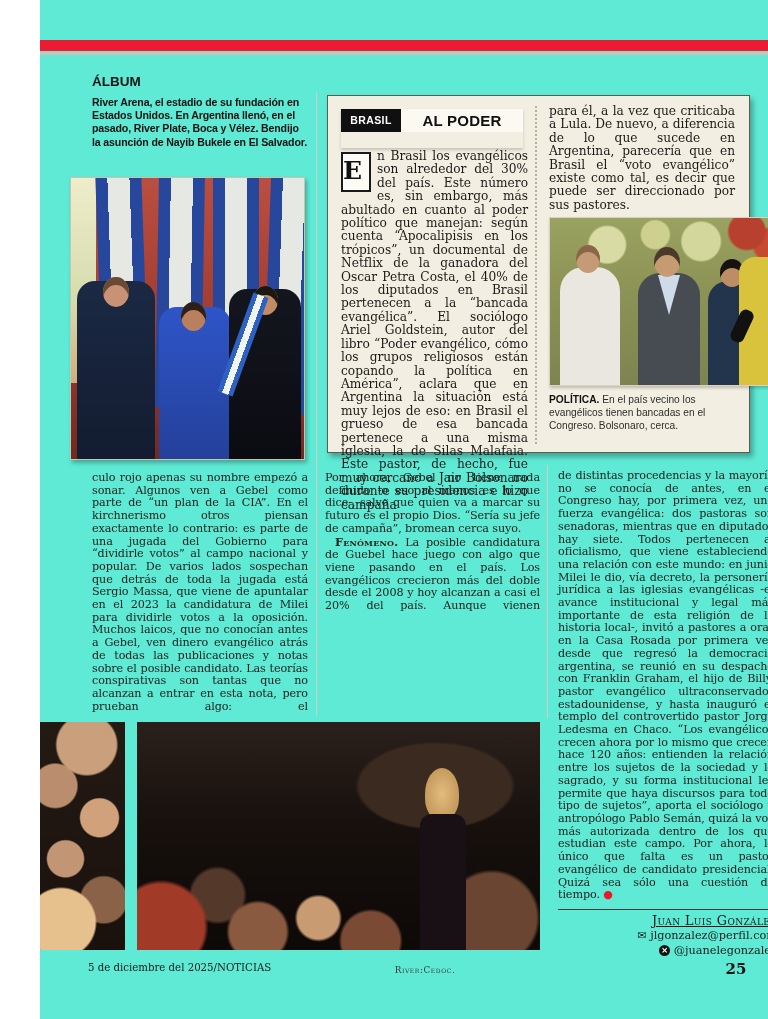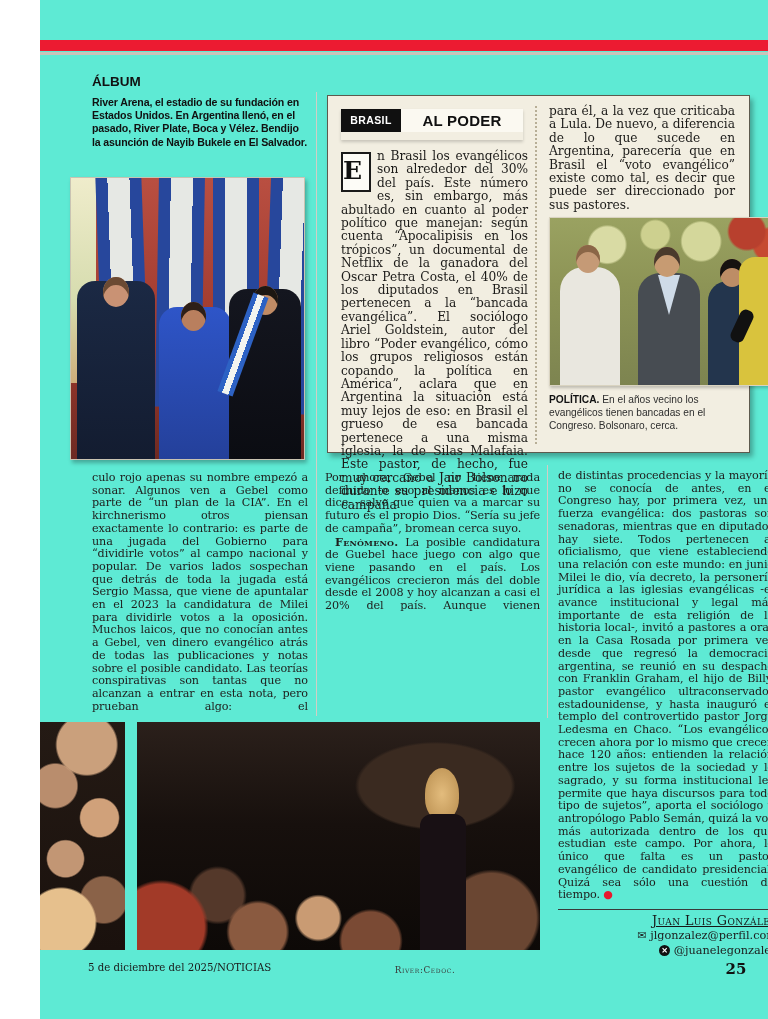--- a/index.html
+++ b/index.html
@@ -81,21 +81,21 @@
         radial-gradient(circle at 88% 86%, #6a4632 0 11%, transparent 12%),
         radial-gradient(circle at 20% 76%, #54382a 0 7%, transparent 8%),
         linear-gradient(180deg,#2b201b 0%,#17100d 45%,#0d0907 100%);}
   .pM .hair{left:288px;top:46px;width:34px;height:52px;border-radius:50% 50% 42% 42%;
             background:radial-gradient(#e3bc7d,#b88d4e);}
   .pM .bodyw{left:283px;top:92px;width:46px;height:136px;background:#181014;border-radius:12px 12px 0 0;}
 
   
   .box{position:absolute;left:287px;top:95px;width:421px;height:356px;background:#f2eee1;
        border:1px solid #5d5a4e;box-shadow:3px 4px 5px rgba(0,0,0,.3);}
-  .boxhead{position:absolute;left:301px;top:109px;height:31px;box-shadow:0 2px 3px rgba(0,0,0,.18);}
+  .boxhead{position:absolute;left:301px;top:109px;height:39px;box-shadow:0 2px 3px rgba(0,0,0,.18);}
   .kicker{display:inline-block;vertical-align:top;width:60px;height:23px;background:#101010;color:#fff;
           font:700 10.5px/23px "Liberation Sans",sans-serif;text-align:center;letter-spacing:.4px;}
   .boxtitle{display:inline-block;vertical-align:top;width:122px;height:23px;background:#fbf9f1;color:#101010;
           font:700 15px/23px "Liberation Sans",sans-serif;text-align:center;letter-spacing:.2px;}
   .dotrule{position:absolute;left:495px;top:106px;height:338px;width:0;border-left:2px dotted #b7ae96;}
   .boxcol{position:absolute;}
   .bcl{left:301px;top:150px;width:187px;}
   .bcr{left:509px;top:105px;width:186px;}
   .boxp{margin:0;font-size:12.2px;line-height:13.4px;text-align:justify;color:#1c1b19;}
   .dropcap{float:left;width:26px;height:36px;border:2px solid #1a1a1a;background:#fdfcf7;
@@ -182,21 +182,21 @@
     <i class="wl"></i>
     <i class="wlh"></i>
     <i class="bo"></i>
     <i class="bosh"></i>
     <i class="boh"></i>
     <i class="wr"></i>
     <i class="wrh"></i>
     <i class="ym"></i>
     <i class="mic"></i>
   </div>
-  <p class="photocap"><b>POLÍTICA.</b><span> En el años vecino los evangélicos tienen bancadas en el Congreso. Bolsonaro, cerca.</span></p>
+  <p class="photocap"><b>POLÍTICA.</b><span> En el país vecino los evangélicos tienen bancadas en el Congreso. Bolsonaro, cerca.</span></p>
 
   <div class="bodycol c1">
     <p class="bodyp cont">culo rojo apenas su nombre empezó a sonar. Algunos ven a Gebel como parte de “un plan de la CIA”. En el kirchnerismo otros piensan exactamente lo contrario: es parte de una jugada del Gobierno para “dividirle votos” al campo nacional y popular. De varios lados sospechan que detrás de toda la jugada está Sergio Massa, que viene de apuntalar en el 2023 la candidatura de Milei para dividirle votos a la oposición. Muchos laicos, que no conocían antes a Gebel, ven dinero evangélico atrás de todas las publicaciones y notas sobre el posible candidato. Las teorías conspirativas son tantas que no alcanzan a entrar en esta nota, pero prueban algo: el</p>
   </div>
   <div class="bodycol c2">
     <p class="bodyp">Por ahora, Gebel no tiene nada definido -o eso al menos es lo que dice-, salvo que quien va a marcar su futuro es el propio Dios. “Sería su jefe de campaña”, bromean cerca suyo.</p>
     <p class="bodyp cont"><span class="lead">Fenómeno.</span><span> La posible candidatura de Guebel hace juego con algo que viene pasando en el país. Los evangélicos crecieron más del doble desde el 2008 y hoy alcanzan a casi el 20% del país. Aunque vienen</span></p>
   </div>
   <div class="bodycol c3">
     <p class="bodyp"><span>de distintas procedencias y la mayoría no se conocía de antes, en el Congreso hay, por primera vez, una fuerza evangélica: dos pastoras son senadoras, mientras que en diputados hay siete. Todos pertenecen al oficialismo, que viene estableciendo una relación con este mundo: en junio Milei le dio, vía decreto, la personería jurídica a las iglesias evangélicas -el avance institucional y legal más importante de esta religión de la historia local-, invitó a pastores a orar en la Casa Rosada por primera vez desde que regresó la democracia argentina, se reunió en su despacho con Franklin Graham, el hijo de Billy, pastor evangélico ultraconservador estadounidense, y hasta inauguró el templo del controvertido pastor Jorge Ledesma en Chaco. “Los evangélicos crecen ahora por lo mismo que crecen hace 120 años: entienden la relación entre los sujetos de la sociedad y lo sagrado, y su forma institucional les permite que haya discursos para todo tipo de sujetos”, aporta el sociólogo y antropólogo Pablo Semán, quizá la voz más autorizada dentro de los que estudian este campo. Por ahora, lo único que falta es un pastor evangélico de candidato presidencial. Quizá sea sólo una cuestión de tiempo. </span><span class="enddot" style="color: rgb(232, 25, 46);">●</span></p>

